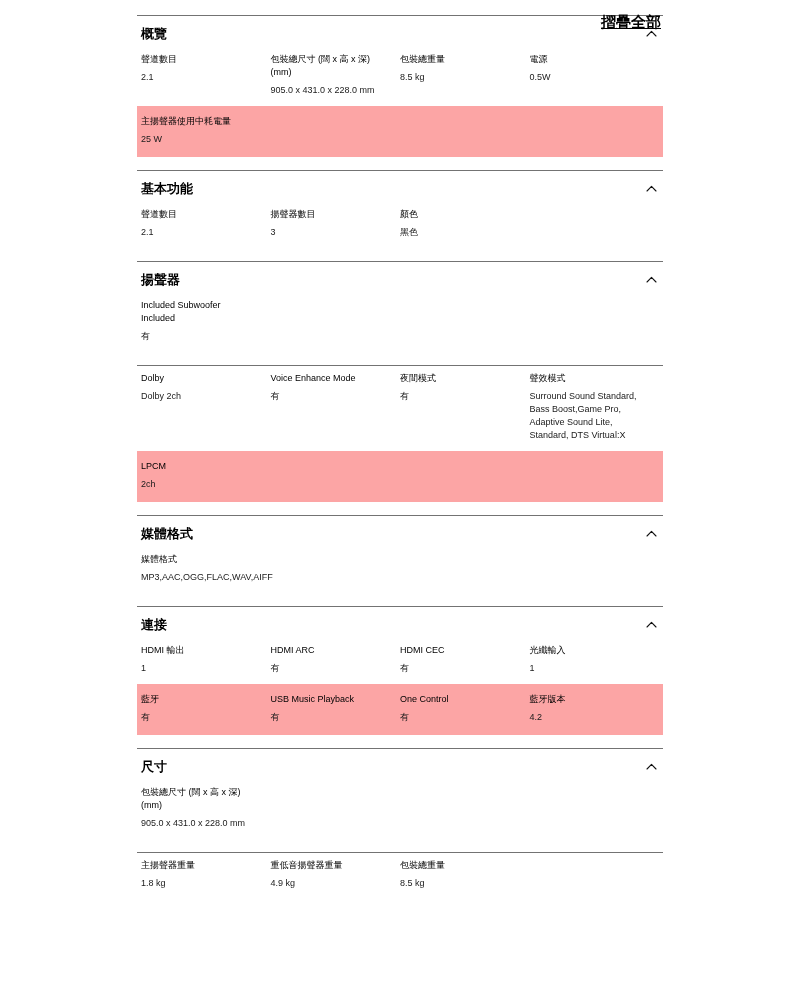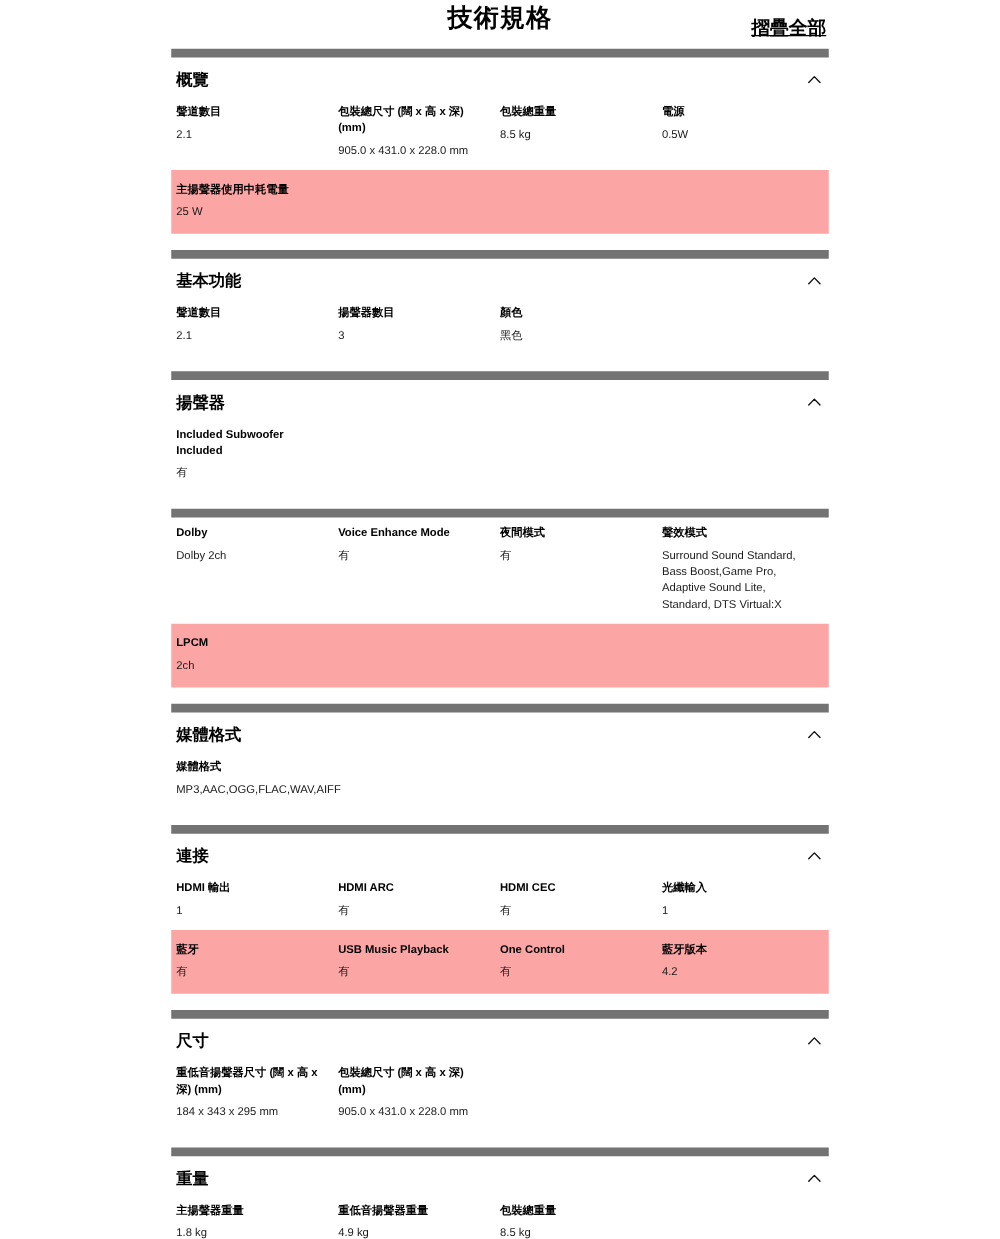--- a/index.html
+++ b/index.html
@@ -35,21 +35,21 @@
     position: absolute;
     right: 2px;
     top: 11px;
     font-size: 15px;
     font-weight: bold;
     color: #000000;
     text-decoration: underline;
     cursor: pointer;
   }
   .spec-section {
-    border-top: 7px solid #737373;
+    border-top: 1px solid #737373;
     padding-bottom: 13px;
   }
   .section-header {
     display: flex;
     justify-content: space-between;
     align-items: center;
     padding: 9px 4px 5px;
     cursor: pointer;
   }
   .section-title {
@@ -72,38 +72,37 @@
     background: #fca5a5;
     padding: 9px 4px 11px;
   }
   .spec-cell {
     width: 25%;
     padding-right: 14px;
     box-sizing: border-box;
   }
   .spec-label {
     font-size: 9px;
-    font-weight: bold;
+    font-weight: normal;
     line-height: 13px;
     margin-bottom: 5px;
     color: #000000;
   }
   .spec-value {
     font-size: 9px;
     font-weight: normal;
     line-height: 13px;
     color: #1a1a1a;
   }
 </style>
 </head>
 <body>
 
 <div class="page">
   <header class="page-header">
-    <h1 class="page-title">技術規格</h1>
     <a class="collapse-all">摺疊全部</a>
   </header>
   <main id="sections-root">
   <section class="spec-section">
     <div class="section-header">
       <h2 class="section-title">概覽</h2>
       <span class="chevron">
         <svg width="11" height="7" viewBox="0 0 11 7">
           <polyline points="1,6 5.5,1.3 10,6" fill="none" stroke="#111111" stroke-width="1.1" stroke-linecap="round" stroke-linejoin="round"></polyline>
         </svg>
@@ -302,42 +301,30 @@
       <h2 class="section-title">尺寸</h2>
       <span class="chevron">
         <svg width="11" height="7" viewBox="0 0 11 7">
           <polyline points="1,6 5.5,1.3 10,6" fill="none" stroke="#111111" stroke-width="1.1" stroke-linecap="round" stroke-linejoin="round"></polyline>
         </svg>
       </span>
     </div>
     <div class="section-body">
   <div class="spec-row">
 
-  <div class="spec-cell">
-    <div class="spec-label">重低音揚聲器尺寸 (闊 x 高 x 深) (mm)</div>
-    <div class="spec-value">184 x 343 x 295 mm</div>
-  </div>
 
   <div class="spec-cell">
     <div class="spec-label">包裝總尺寸 (闊 x 高 x 深) (mm)</div>
     <div class="spec-value">905.0 x 431.0 x 228.0 mm</div>
   </div>
 </div>
 </div>
   </section>
 
   <section class="spec-section">
-    <div class="section-header">
-      <h2 class="section-title">重量</h2>
-      <span class="chevron">
-        <svg width="11" height="7" viewBox="0 0 11 7">
-          <polyline points="1,6 5.5,1.3 10,6" fill="none" stroke="#111111" stroke-width="1.1" stroke-linecap="round" stroke-linejoin="round"></polyline>
-        </svg>
-      </span>
-    </div>
     <div class="section-body">
   <div class="spec-row">
   <div class="spec-cell">
     <div class="spec-label">主揚聲器重量</div>
     <div class="spec-value">1.8 kg</div>
   </div>
 
   <div class="spec-cell">
     <div class="spec-label">重低音揚聲器重量</div>
     <div class="spec-value">4.9 kg</div>

